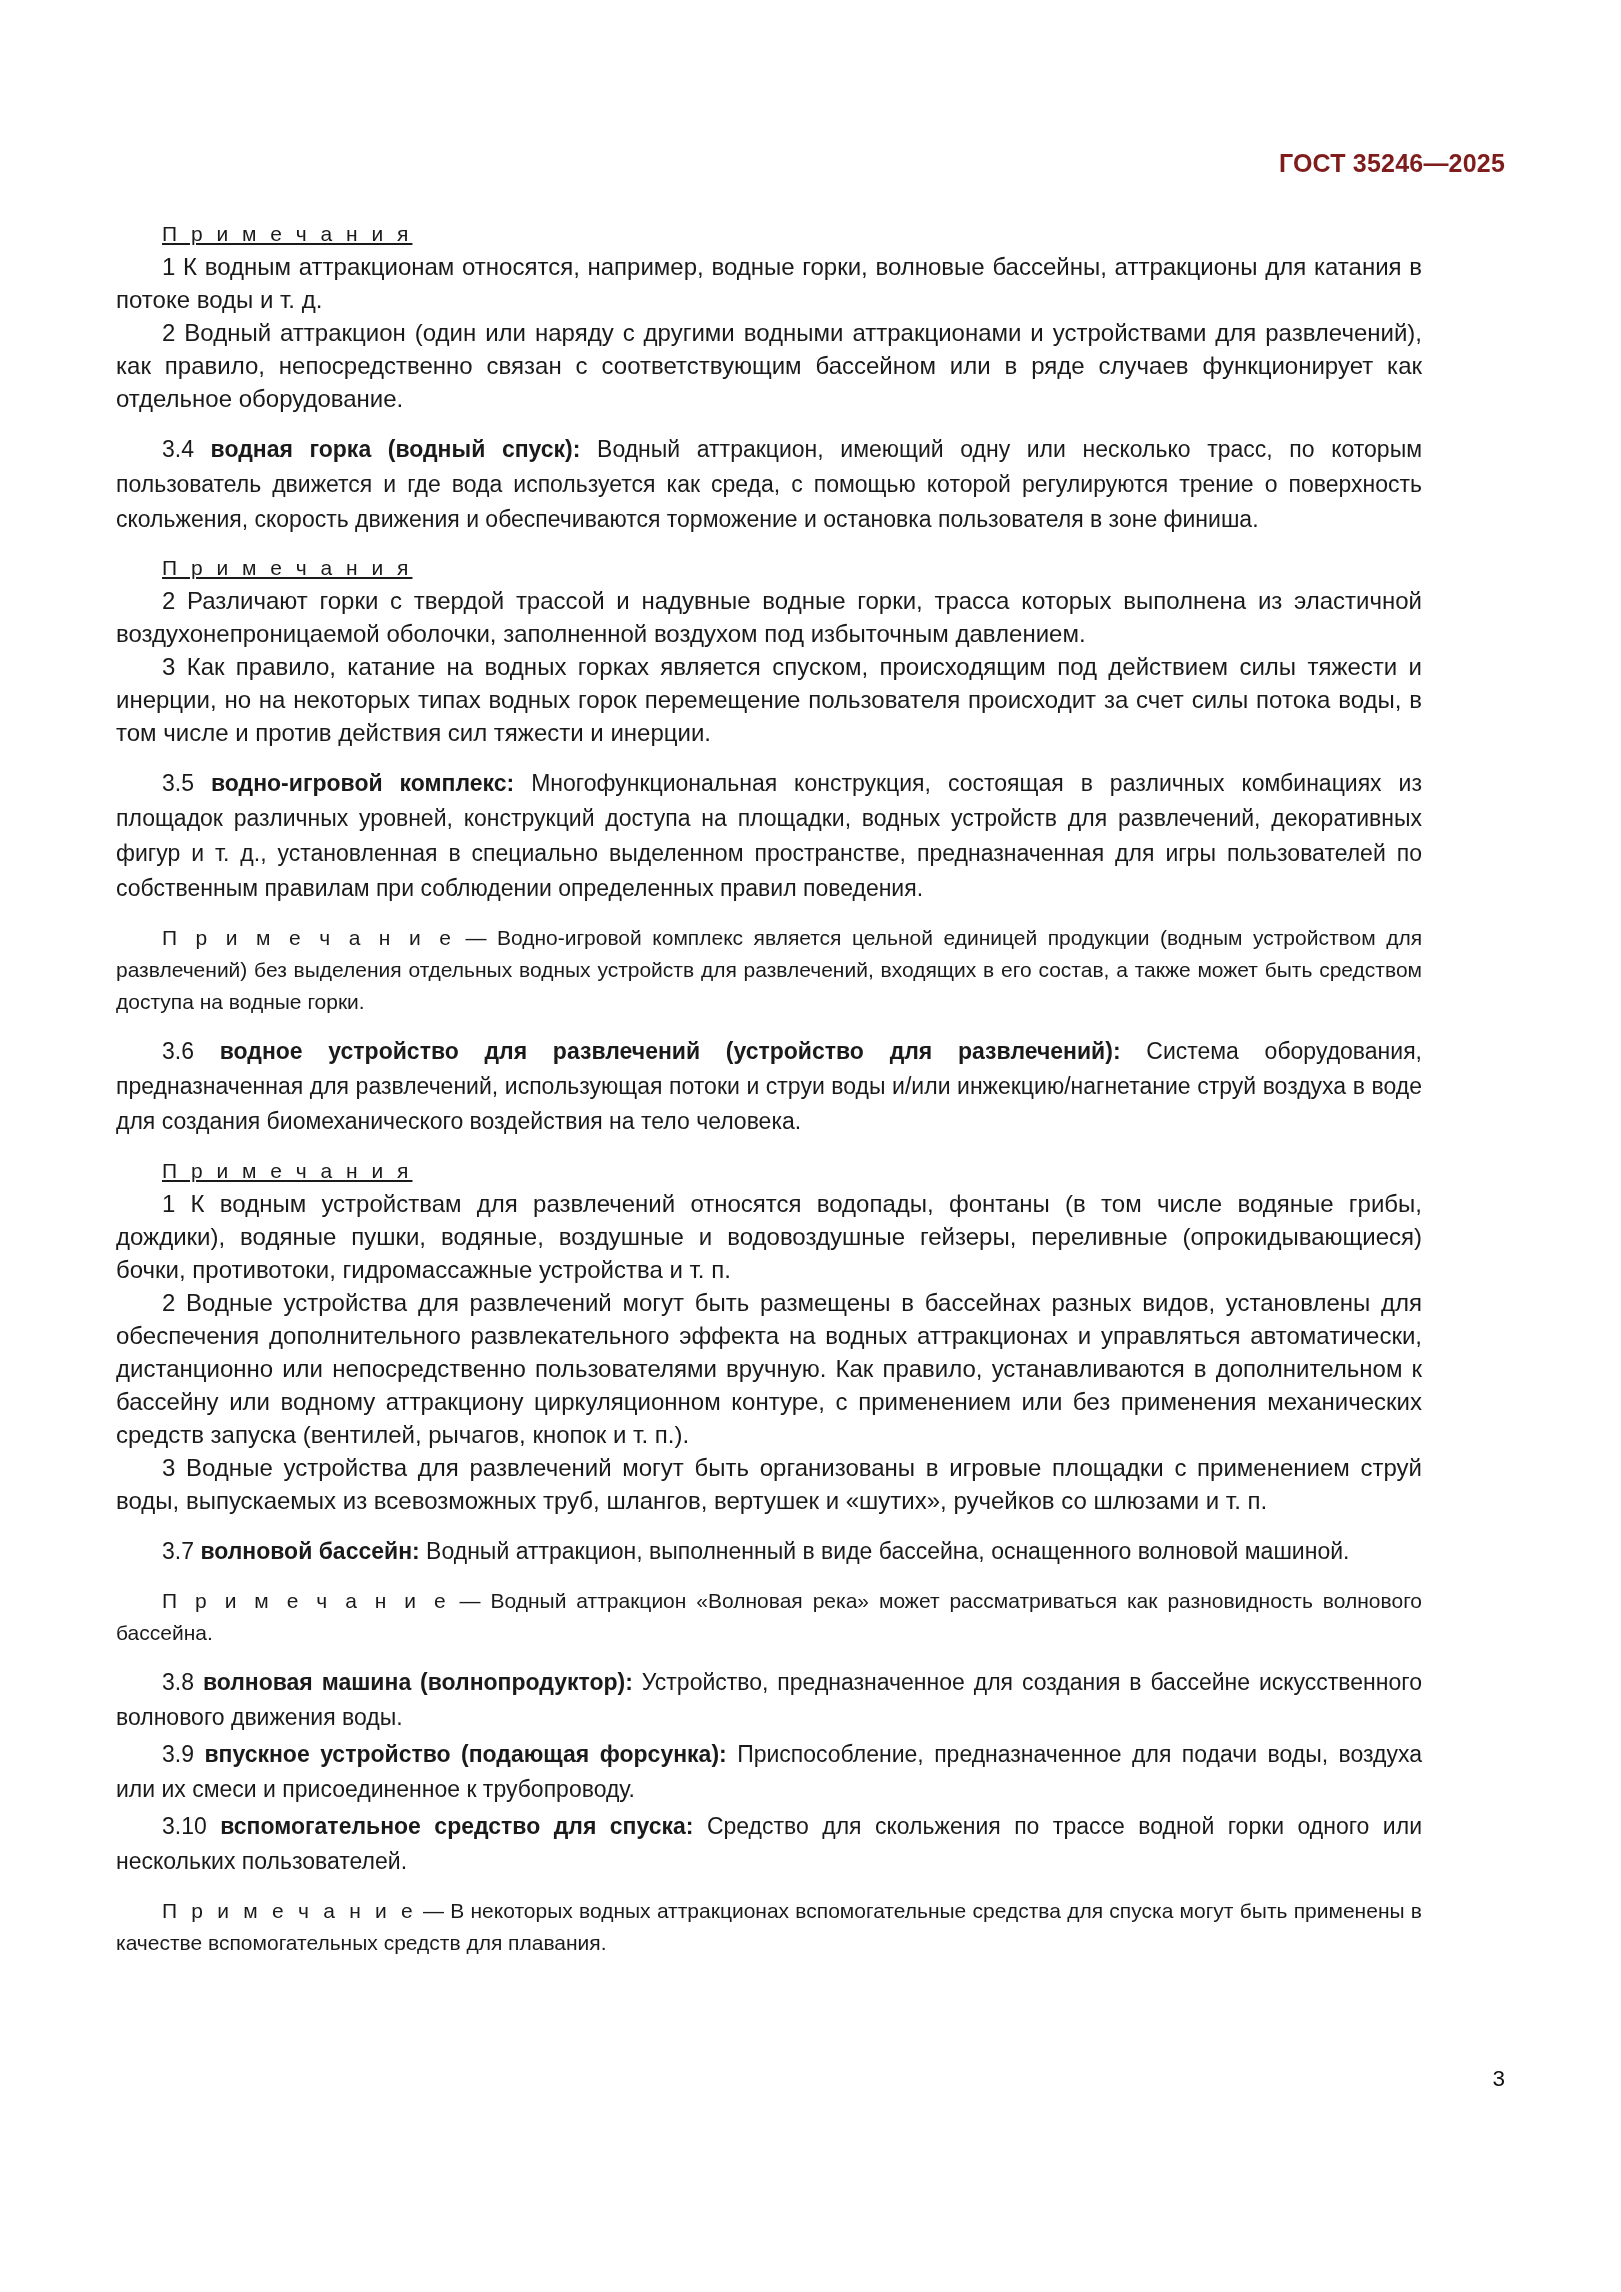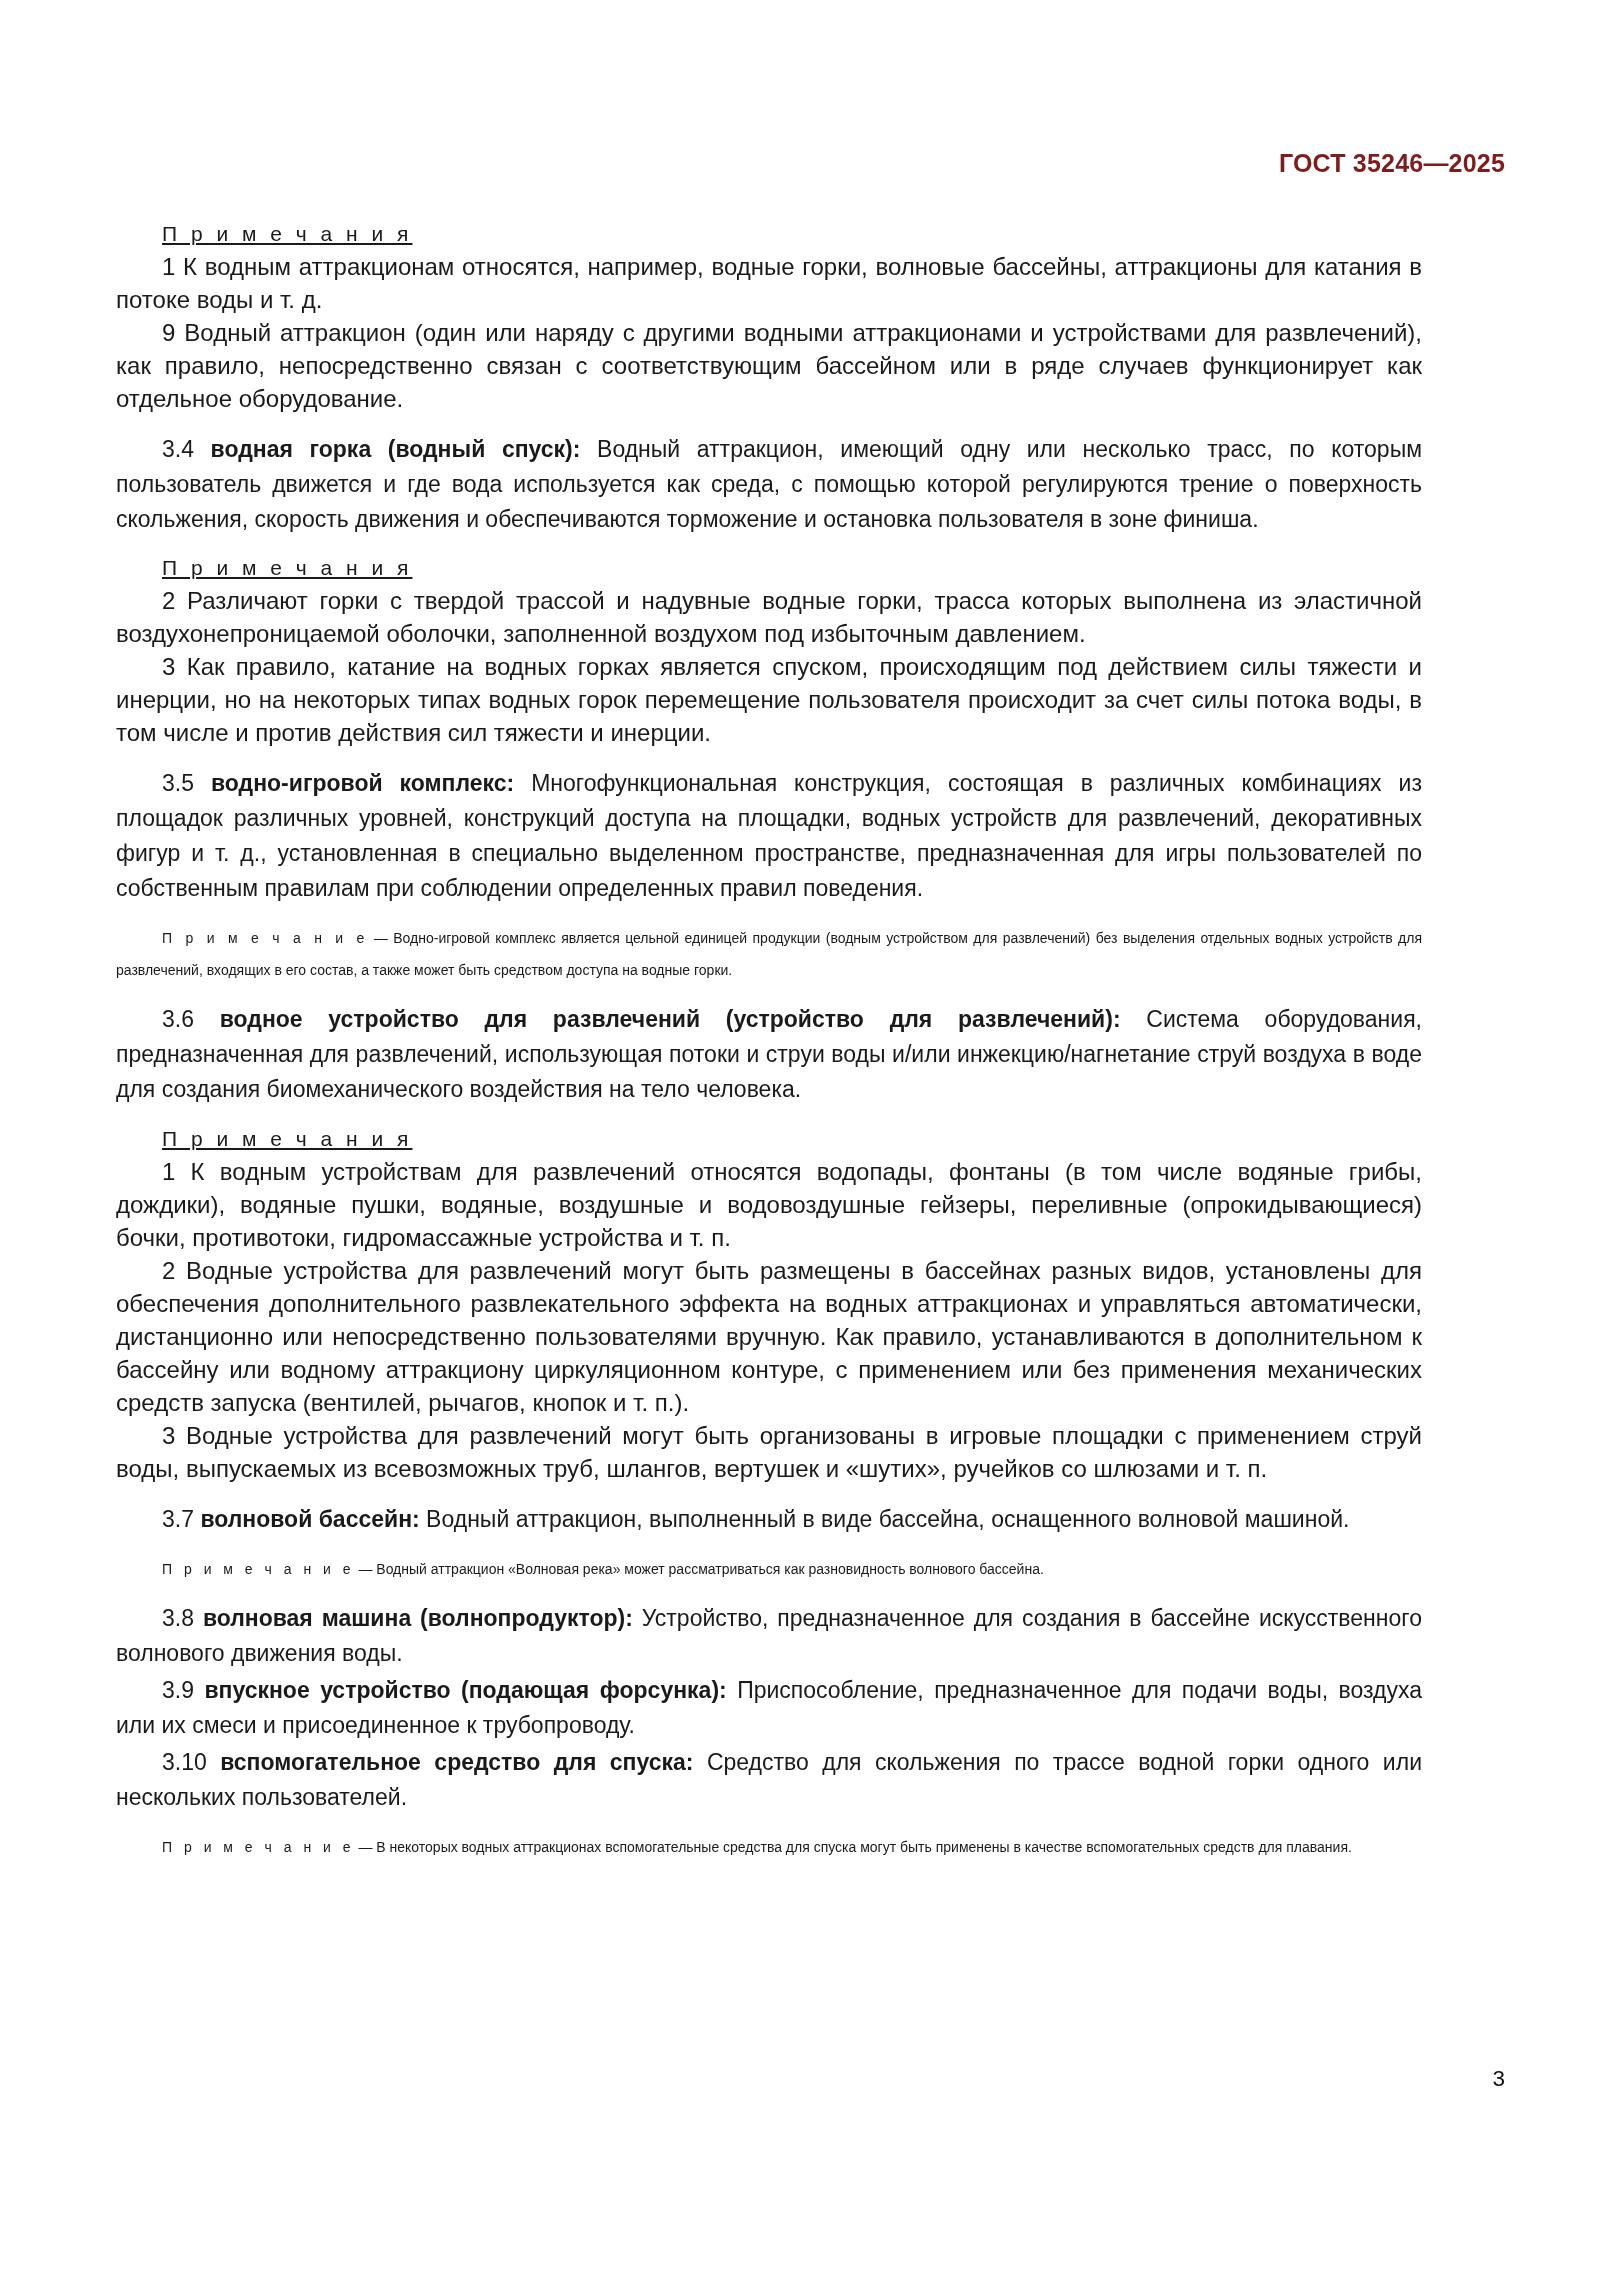--- a/index.html
+++ b/index.html
@@ -75,21 +75,21 @@
     text-align: left;
     text-decoration: underline;
   }
   .note-item {
     font-size: 24px;
     line-height: 33px;
     text-indent: 46px;
   }
   
   .note-single {
-    font-size: 14px;
+    font-size: 21px;
     line-height: 32px;
     text-indent: 46px;
     margin-top: 15.7px;
   }
   .note-single .sp {
     letter-spacing: 4px;
   }
   .note-single .dash {
     letter-spacing: 0;
   }
@@ -108,21 +108,21 @@
 
 <div class="page">
 
   <div class="page-header">ГОСТ 35246—2025</div>
 
   <div class="content">
 
     <div class="note-block" style="margin-top:0;">
       <p class="note-title">П р и м е ч а н и я</p>
       <p class="note-item">1 К водным аттракционам относятся, например, водные горки, волновые бассейны, аттракционы для катания в потоке воды и т. д.</p>
-      <p class="note-item">9 Водный аттракцион (один или наряду с другими водными аттракционами и устройствами для развлечений), как правило, непосредственно связан с соответствующим бассейном или в ряде случаев функционирует как отдельное оборудование.</p>
+      <p class="note-item">2 Водный аттракцион (один или наряду с другими водными аттракционами и устройствами для развлечений), как правило, непосредственно связан с соответствующим бассейном или в ряде случаев функционирует как отдельное оборудование.</p>
     </div>
 
     <p class="term">
       <span>3.4 </span><b>водная горка (водный спуск):</b><span> Водный аттракцион, имеющий одну или несколько трасс, по которым пользователь движется и где вода используется как среда, с помощью которой регулируются трение о поверхность скольжения, скорость движения и обеспечиваются торможение и остановка пользователя в зоне финиша.</span>
     </p>
 
     <div class="note-block">
       <p class="note-title">П р и м е ч а н и я</p>
       <p class="note-item">2 Различают горки с твердой трассой и надувные водные горки, трасса которых выполнена из эластичной воздухонепроницаемой оболочки, заполненной воздухом под избыточным давлением.</p>
       <p class="note-item">3 Как правило, катание на водных горках является спуском, происходящим под действием силы тяжести и инерции, но на некоторых типах водных горок перемещение пользователя происходит за счет силы потока воды, в том числе и против действия сил тяжести и инерции.</p>

